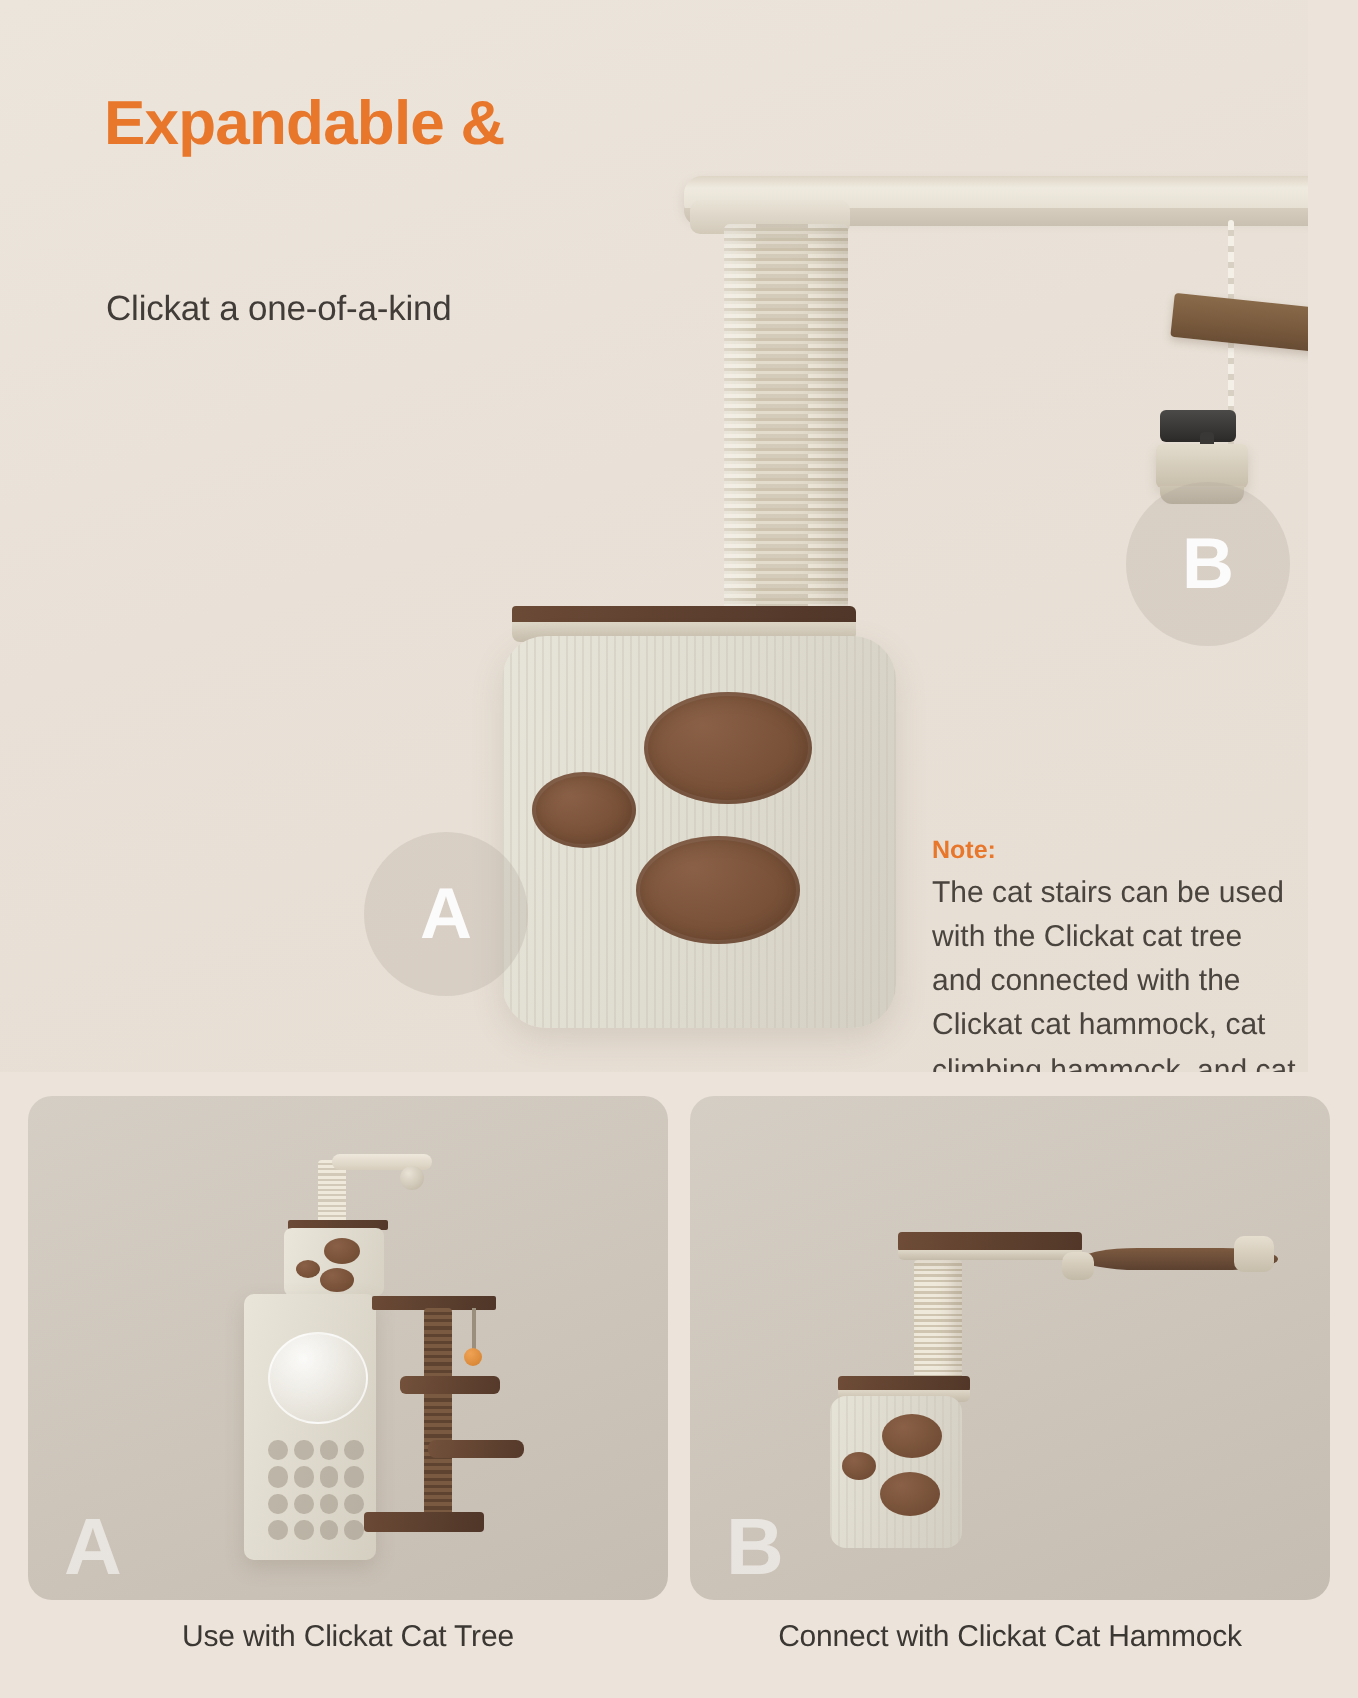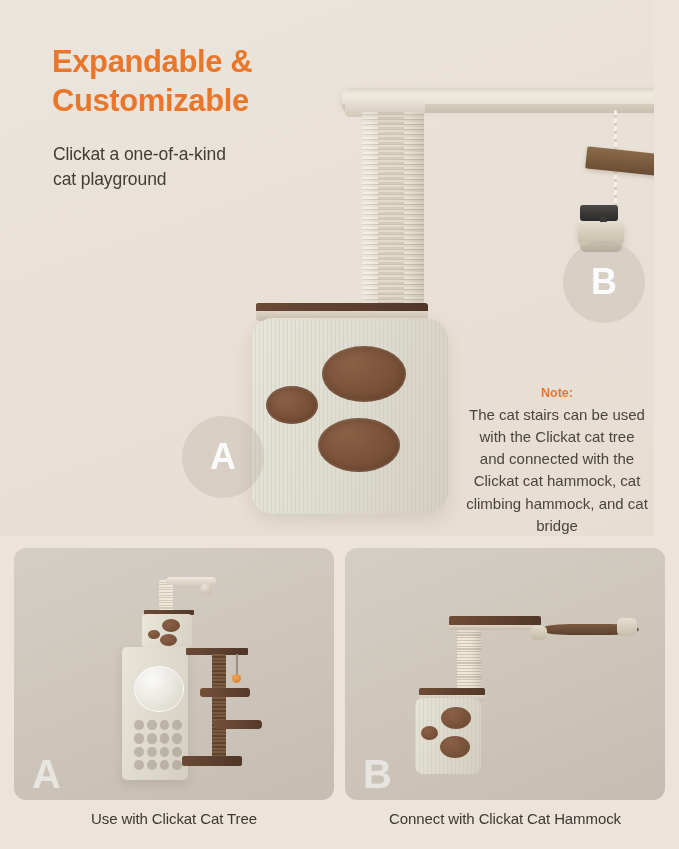--- a/index.html
+++ b/index.html
@@ -50,23 +50,22 @@
     font-size: 17.5px;
     line-height: 1.42;
     letter-spacing: -0.1px;
   }
   .subhead .l2 { display: block; }
 
   
   .note {
     position: absolute;
     left: 466px;
-    top: 384px;
+    top: 416px;
     width: 182px;
-    text-align: center;
   }
   .note-title {
     color: #e8762b;
     font-size: 12.5px;
     font-weight: bold;
     line-height: 1.5;
     margin-bottom: 1px;
   }
   .note-body {
     color: #4a443e;
@@ -469,26 +468,24 @@
       <div class="cord"></div>
       <div class="strap"></div>
       <div class="clamp"></div>
       <div class="clamp-knob"></div>
       <div class="bracket-block"></div>
       <div class="bracket-lip"></div>
     </div>
 
     <div class="headline">
       <span>Expandable &amp;</span>
-      <span class="l2">Customizable</span>
     </div>
 
     <div class="subhead">
       <span>Clickat a one-of-a-kind</span>
-      <span class="l2">cat playground</span>
     </div>
 
     <div class="badge-circle badge-a">A</div>
     <div class="badge-circle badge-b">B</div>
 
     <div class="note">
       <div class="note-title">Note:</div>
       <div class="note-body">The cat stairs can be used with the Clickat cat tree and connected with the Clickat cat hammock, cat climbing hammock, and cat bridge</div>
     </div>
   </div>

